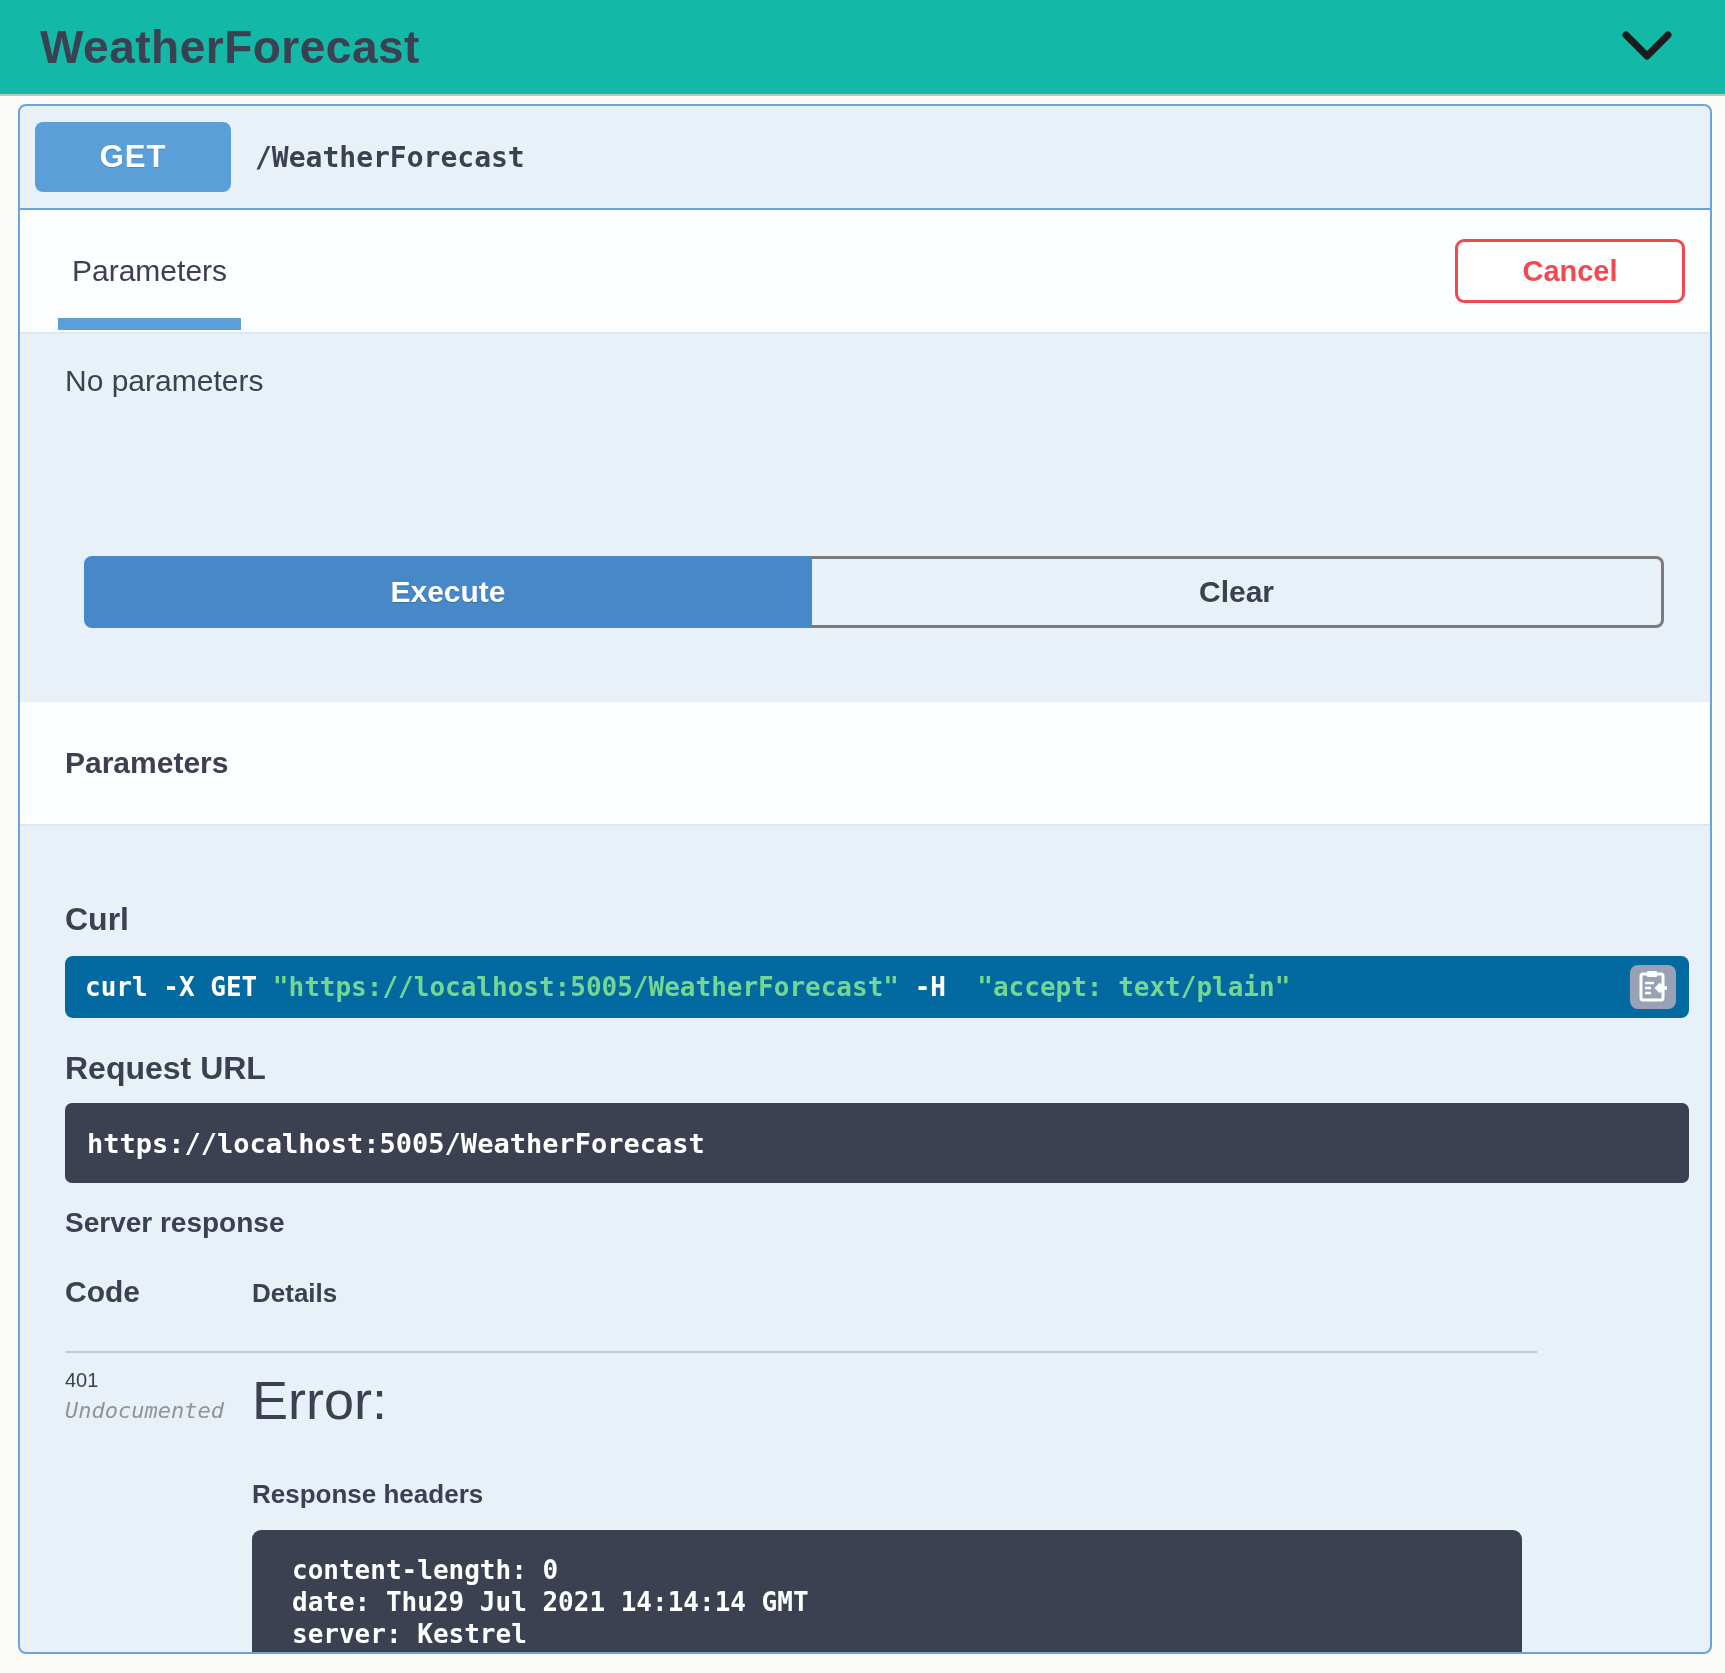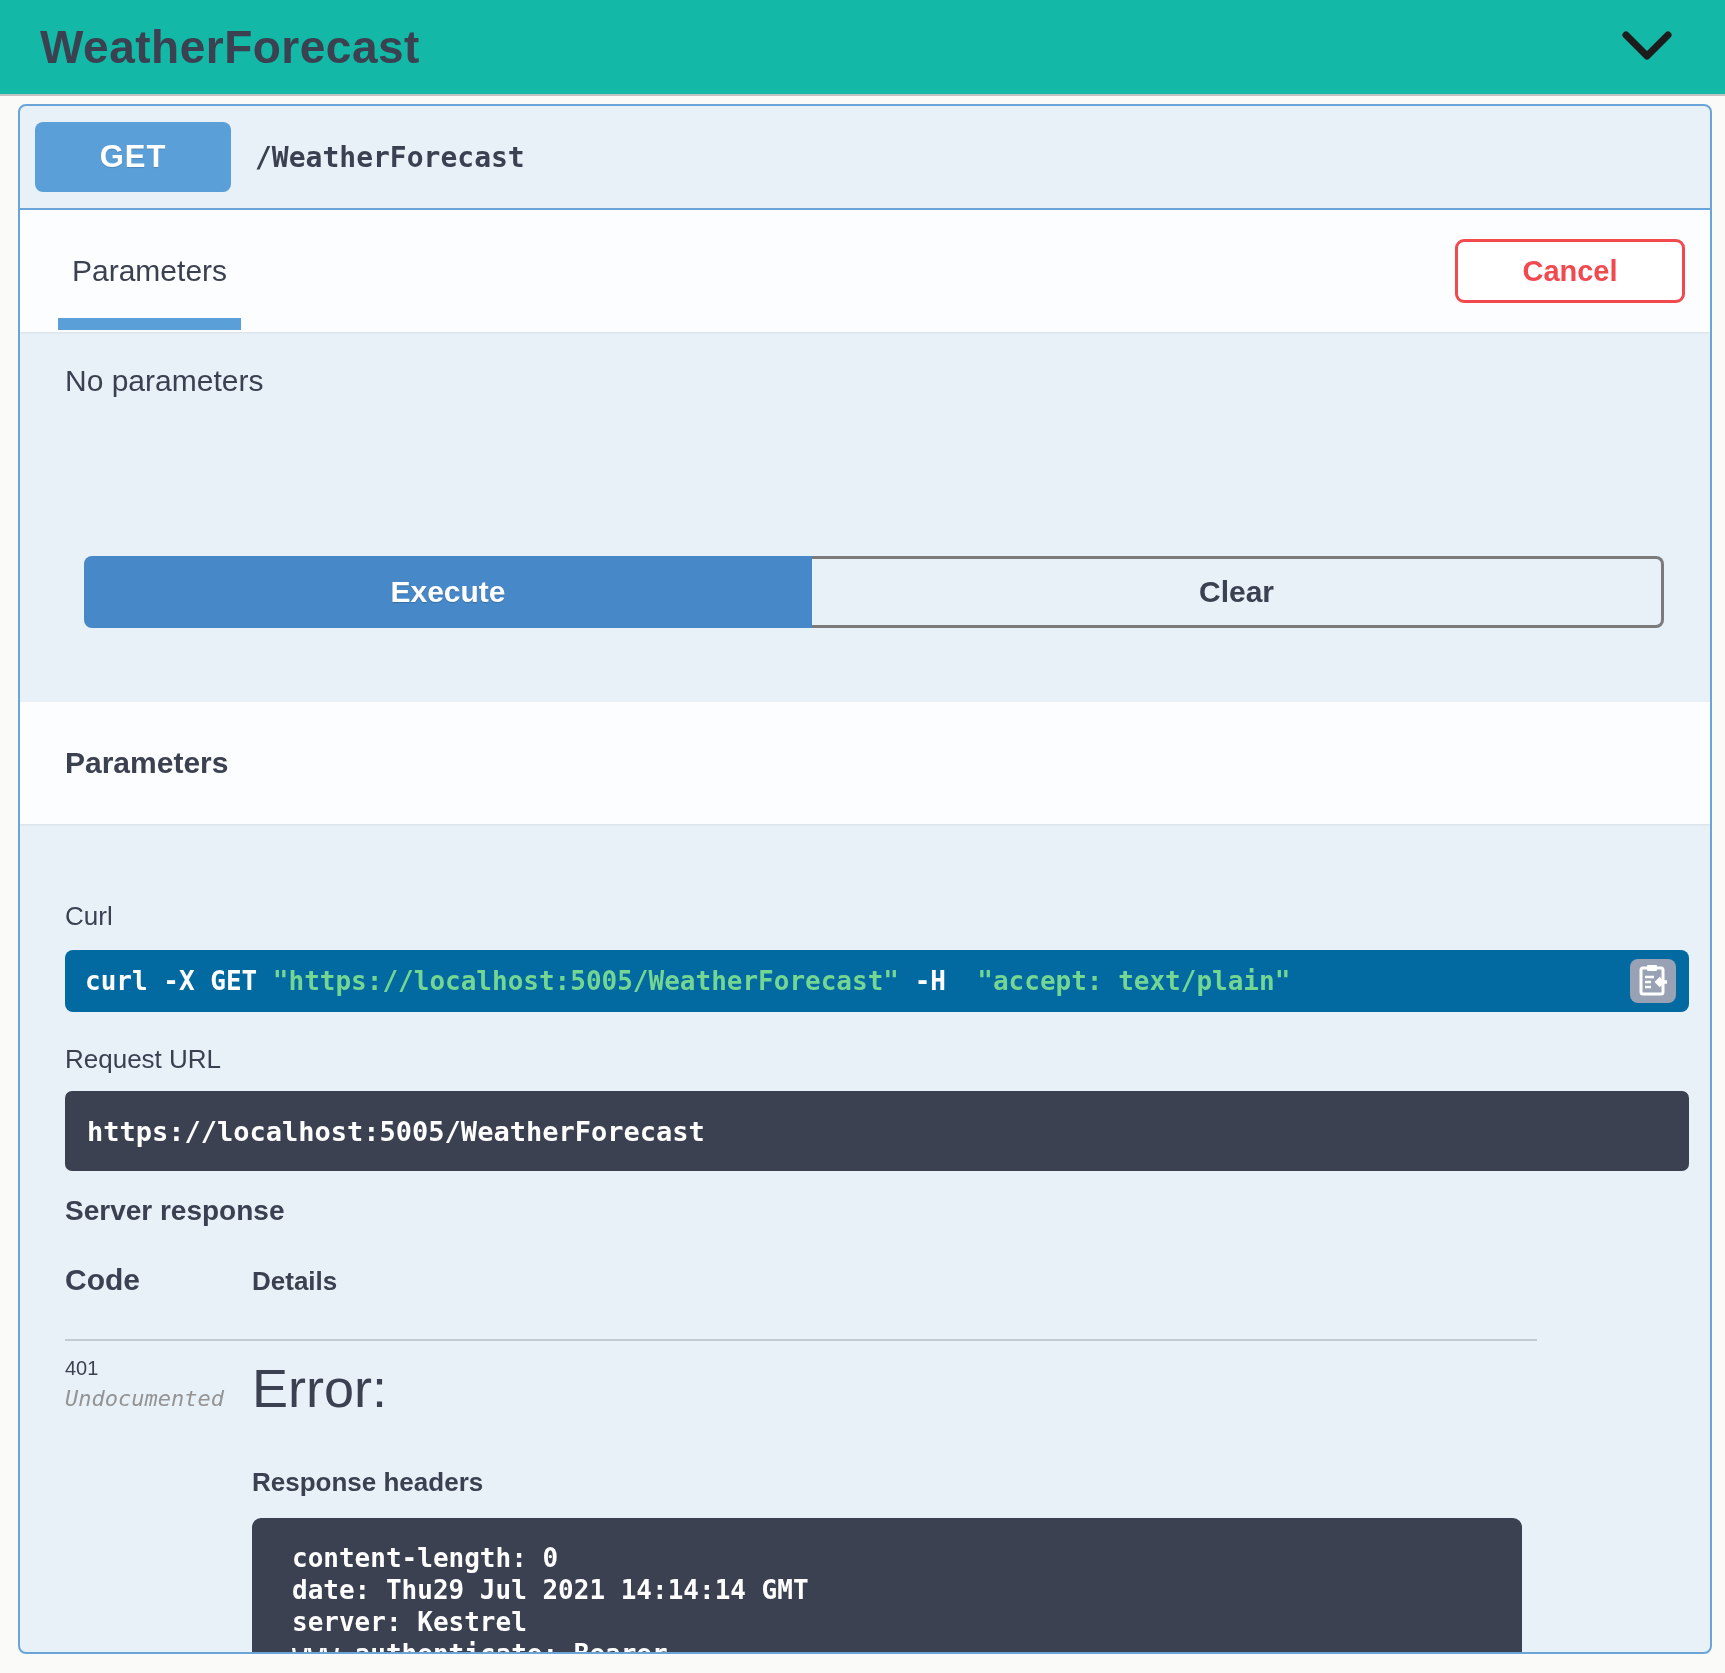--- a/index.html
+++ b/index.html
@@ -105,21 +105,21 @@
     border-left:none;
     border-radius:0 8px 8px 0;
     color:#3b4151; font-size:30px; font-weight:bold;
     cursor:pointer;
   }
 
   .responses-header { padding-left:45px; font-size:30px; font-weight:bold; }
 
   .responses-body { padding:77px 25px 0 45px; }
 
-  .block-label { font-size:26px; font-weight:normal; }
+  .block-label { font-size:32px; font-weight:bold; }
 
   .curl-block {
     margin-top:18px;
     width:1624px; height:62px;
     background:#0369a1;
     border-radius:8px;
     display:flex; align-items:center;
     padding:0 13px 0 20px;
   }
   .curl-code { font-size:26px; font-weight:bold; white-space:pre; color:#fff; }

